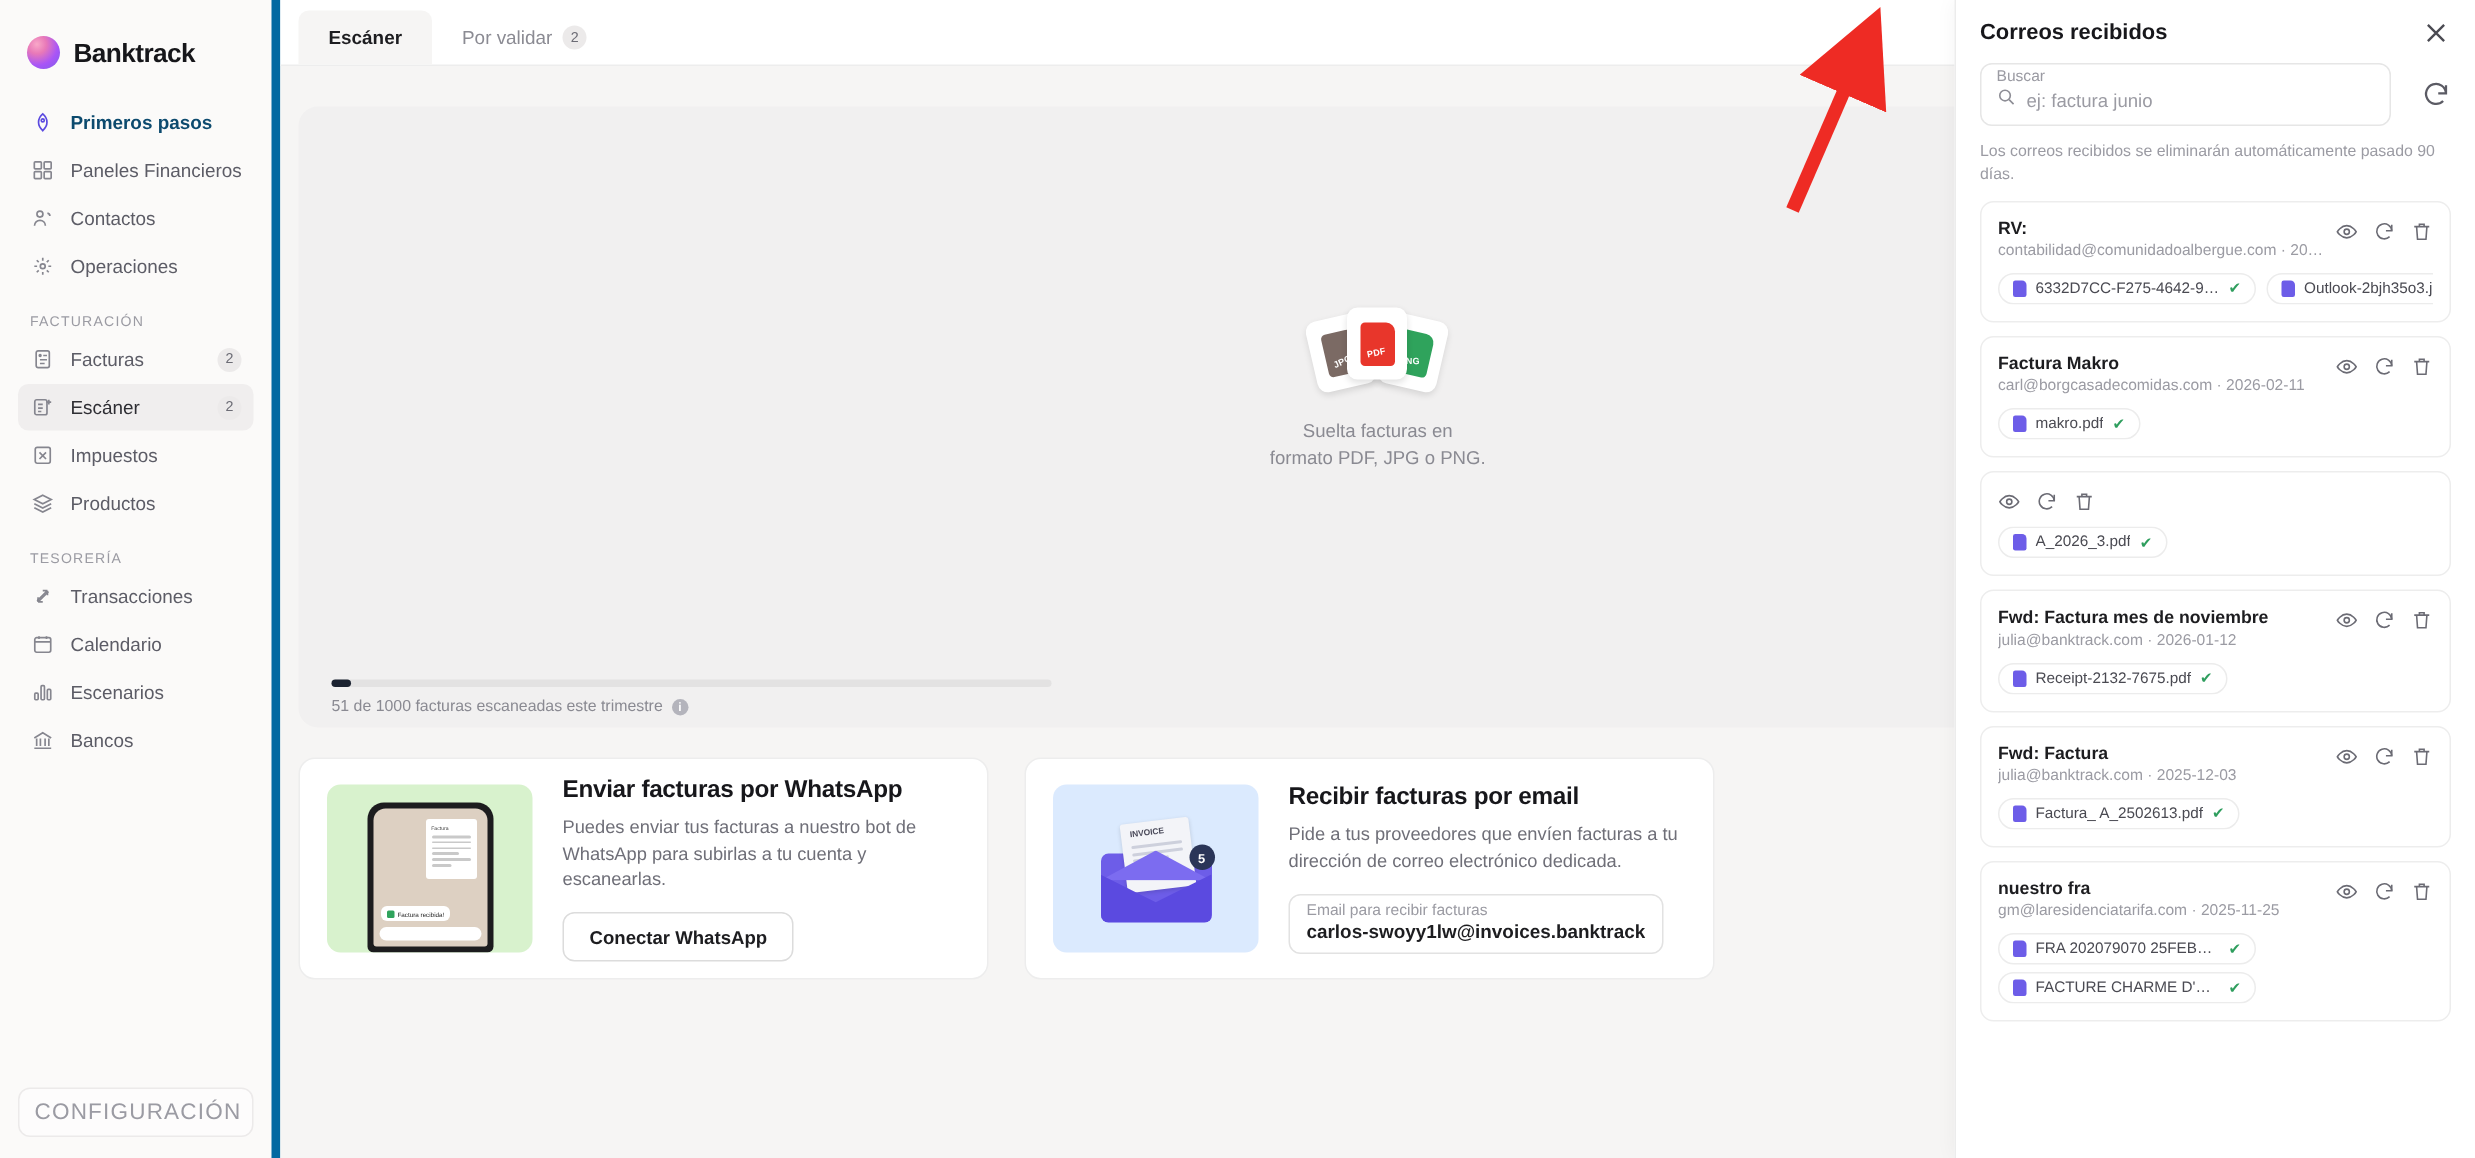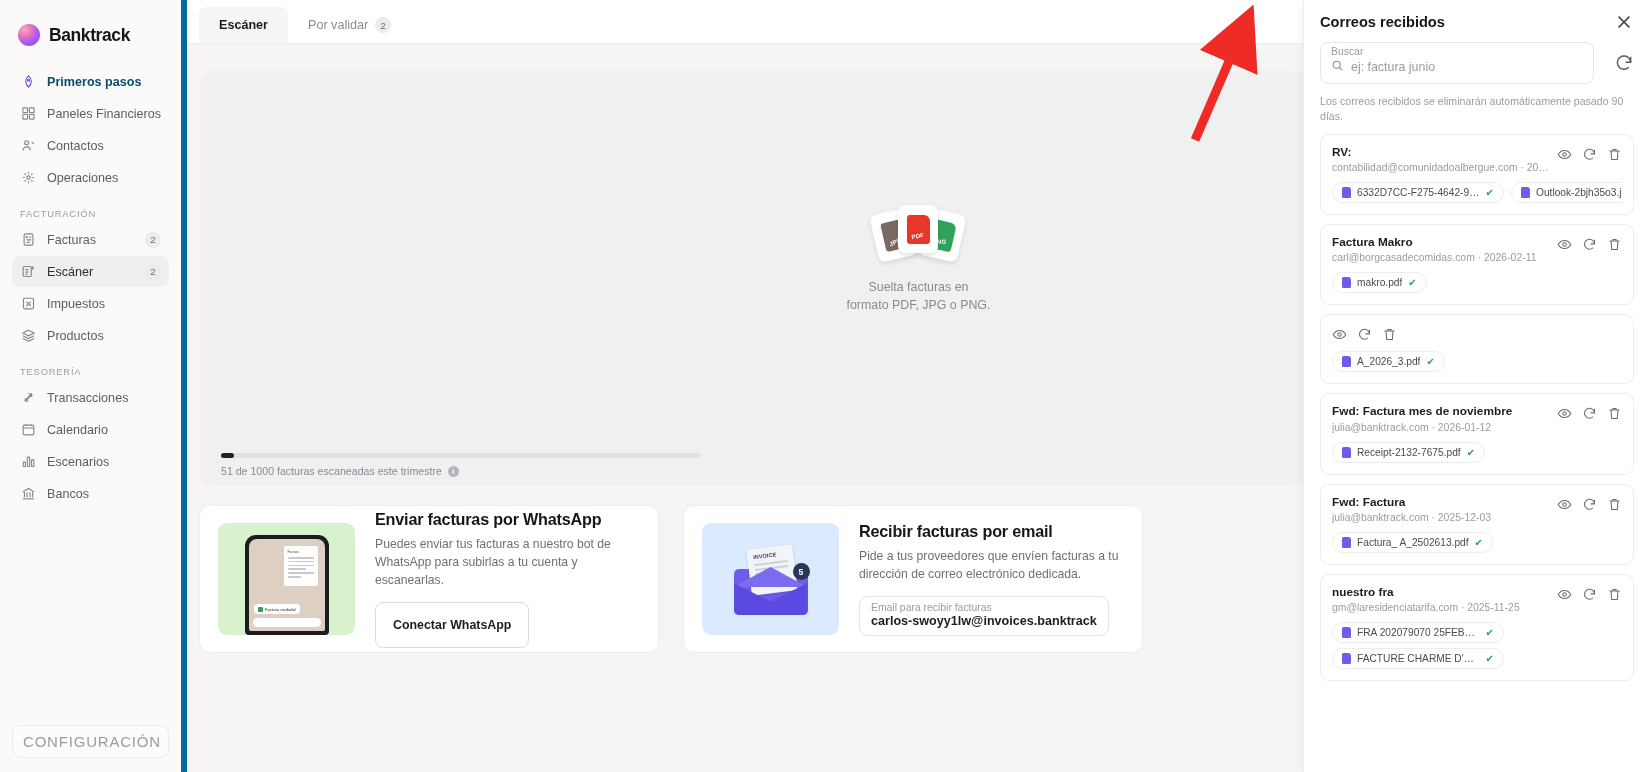--- a/index.html
+++ b/index.html
@@ -143,21 +143,21 @@
               clip-path: polygon(0 100%, 50% 0, 100% 100%); }
   .env-badge { position: absolute; right: 4px; top: 20px; width: 17px; height: 17px; border-radius: 50%;
                background: #2a3558; color: #fff; font-size: 8.6px; font-weight: 700;
                display: flex; align-items: center; justify-content: center; }
   .promo-body { flex: 1; min-width: 0; }
   .promo-title { font-size: 16.2px; font-weight: 700; color: #17171b; margin-bottom: 7px; letter-spacing: -0.2px; }
   .promo-desc { font-size: 12.2px; color: #6f6f78; line-height: 1.45; margin-bottom: 12px; }
   .btn-outline {
     display: inline-flex; align-items: center; justify-content: center;
     border: 1px solid #dcdcdc; border-radius: 8px; background: #fff;
-    height: 46px; padding: 0 17px; font-size: 12.4px; font-weight: 700; color: #1d1d20; cursor: pointer;
+    height: 33px; padding: 0 17px; font-size: 12.4px; font-weight: 700; color: #1d1d20; cursor: pointer;
   }
   .email-field { border: 1px solid #e2e2e2; border-radius: 8px; padding: 5px 11px 7px 11px; background: #fff; width: 250px; }
   .email-field .lbl { font-size: 10.4px; color: #9b9ba3; margin-bottom: 1px; }
   .email-field .val { font-size: 12.6px; color: #1d1d20; font-weight: 700; white-space: nowrap; overflow: hidden; }
 
   
   .drawer {
     position: absolute; right: 0; top: 0; width: 347px; height: 772px;
     background: #fff; border-left: 1px solid #ececec;
     display: flex; flex-direction: column; z-index: 20;

